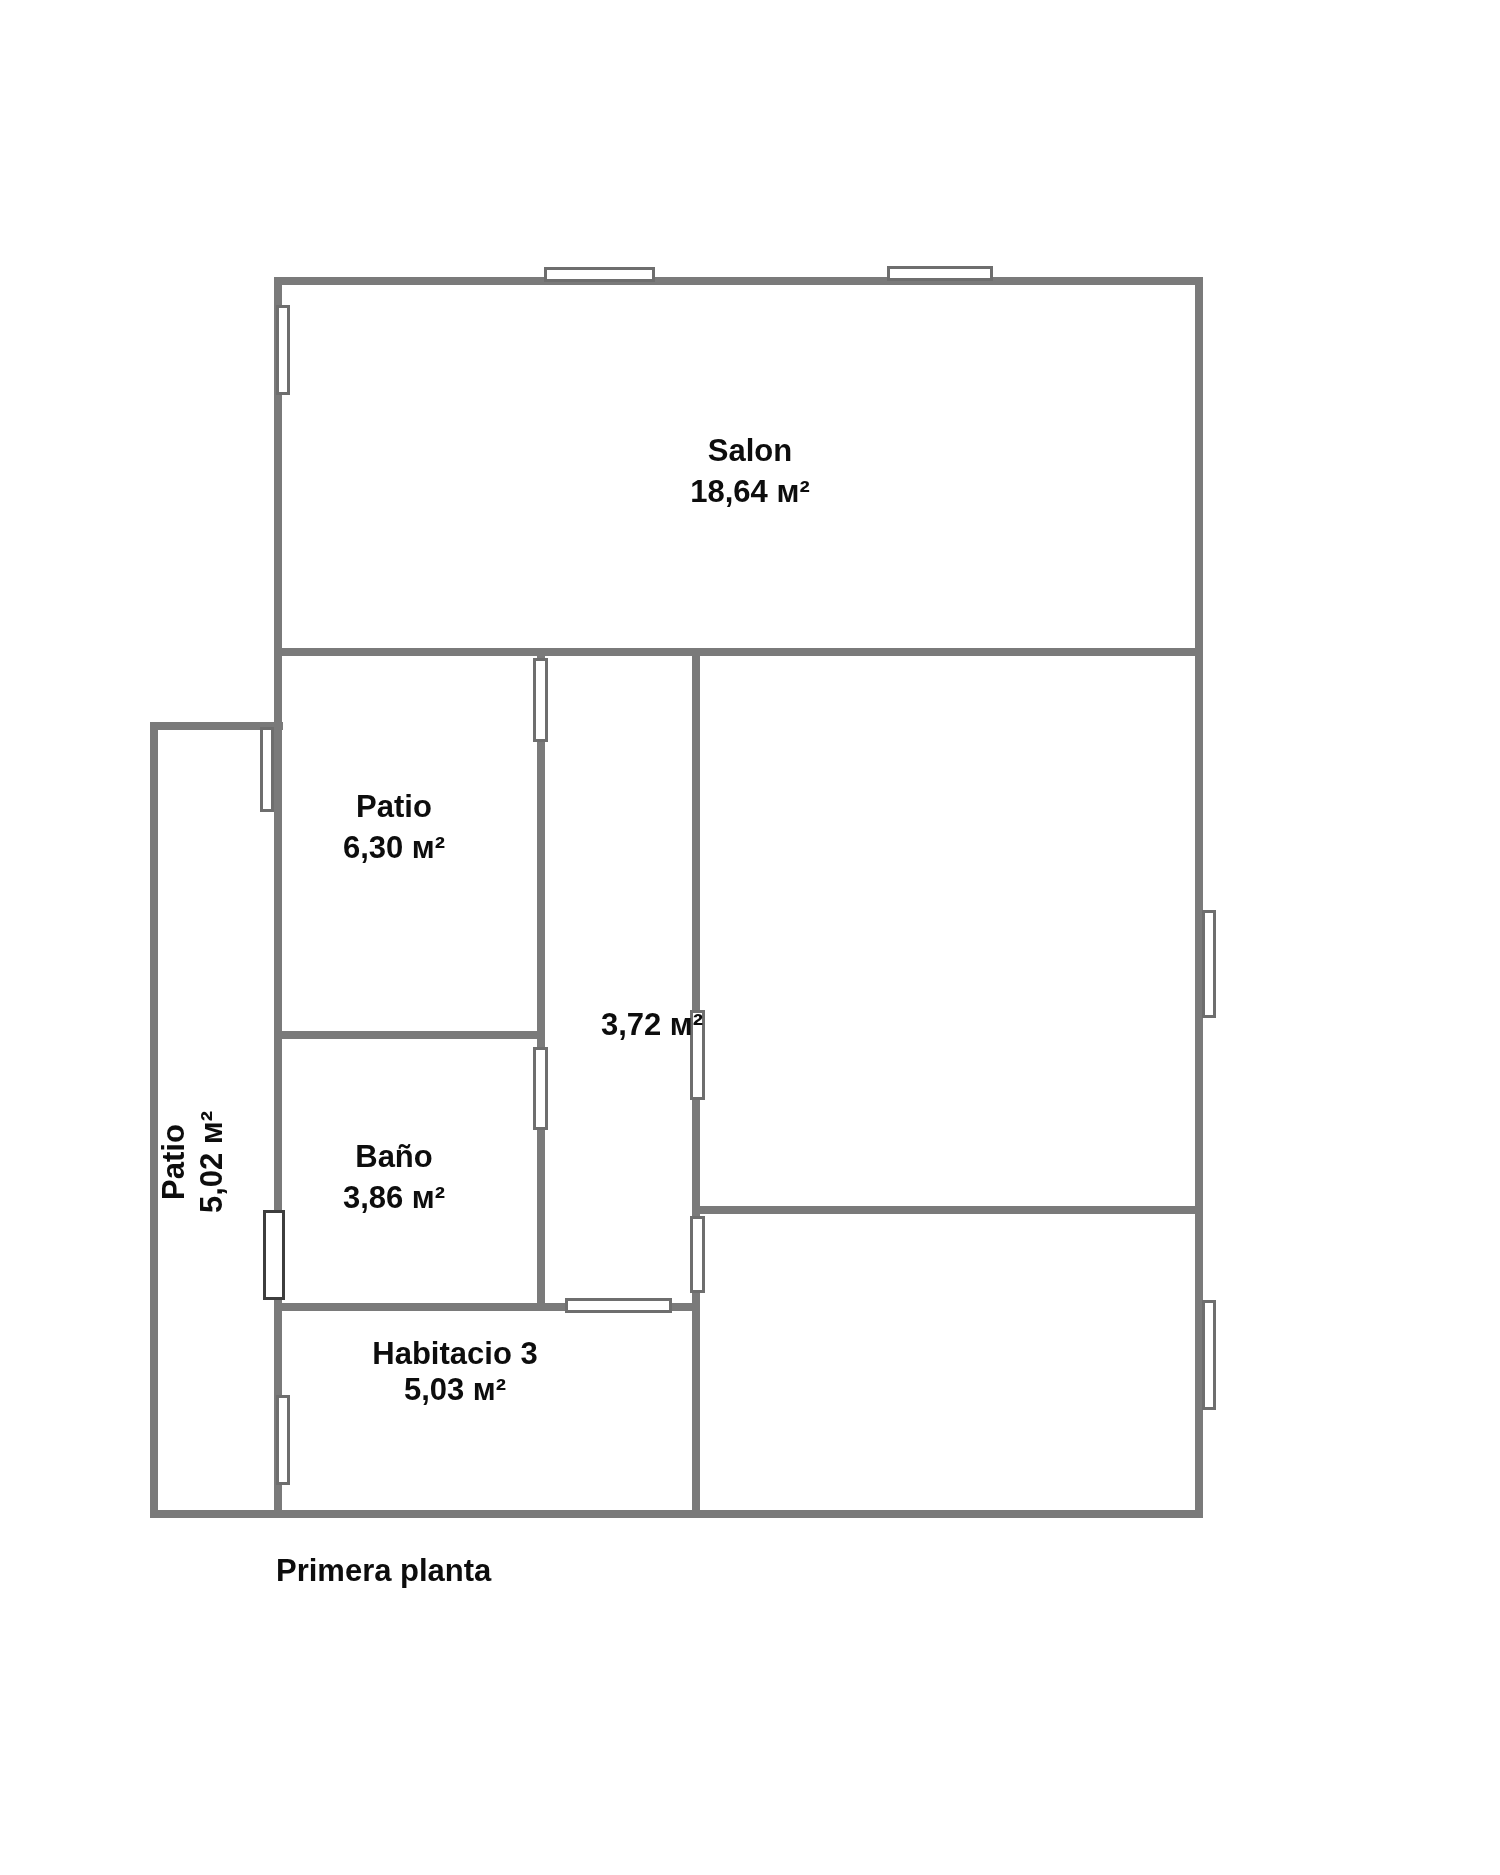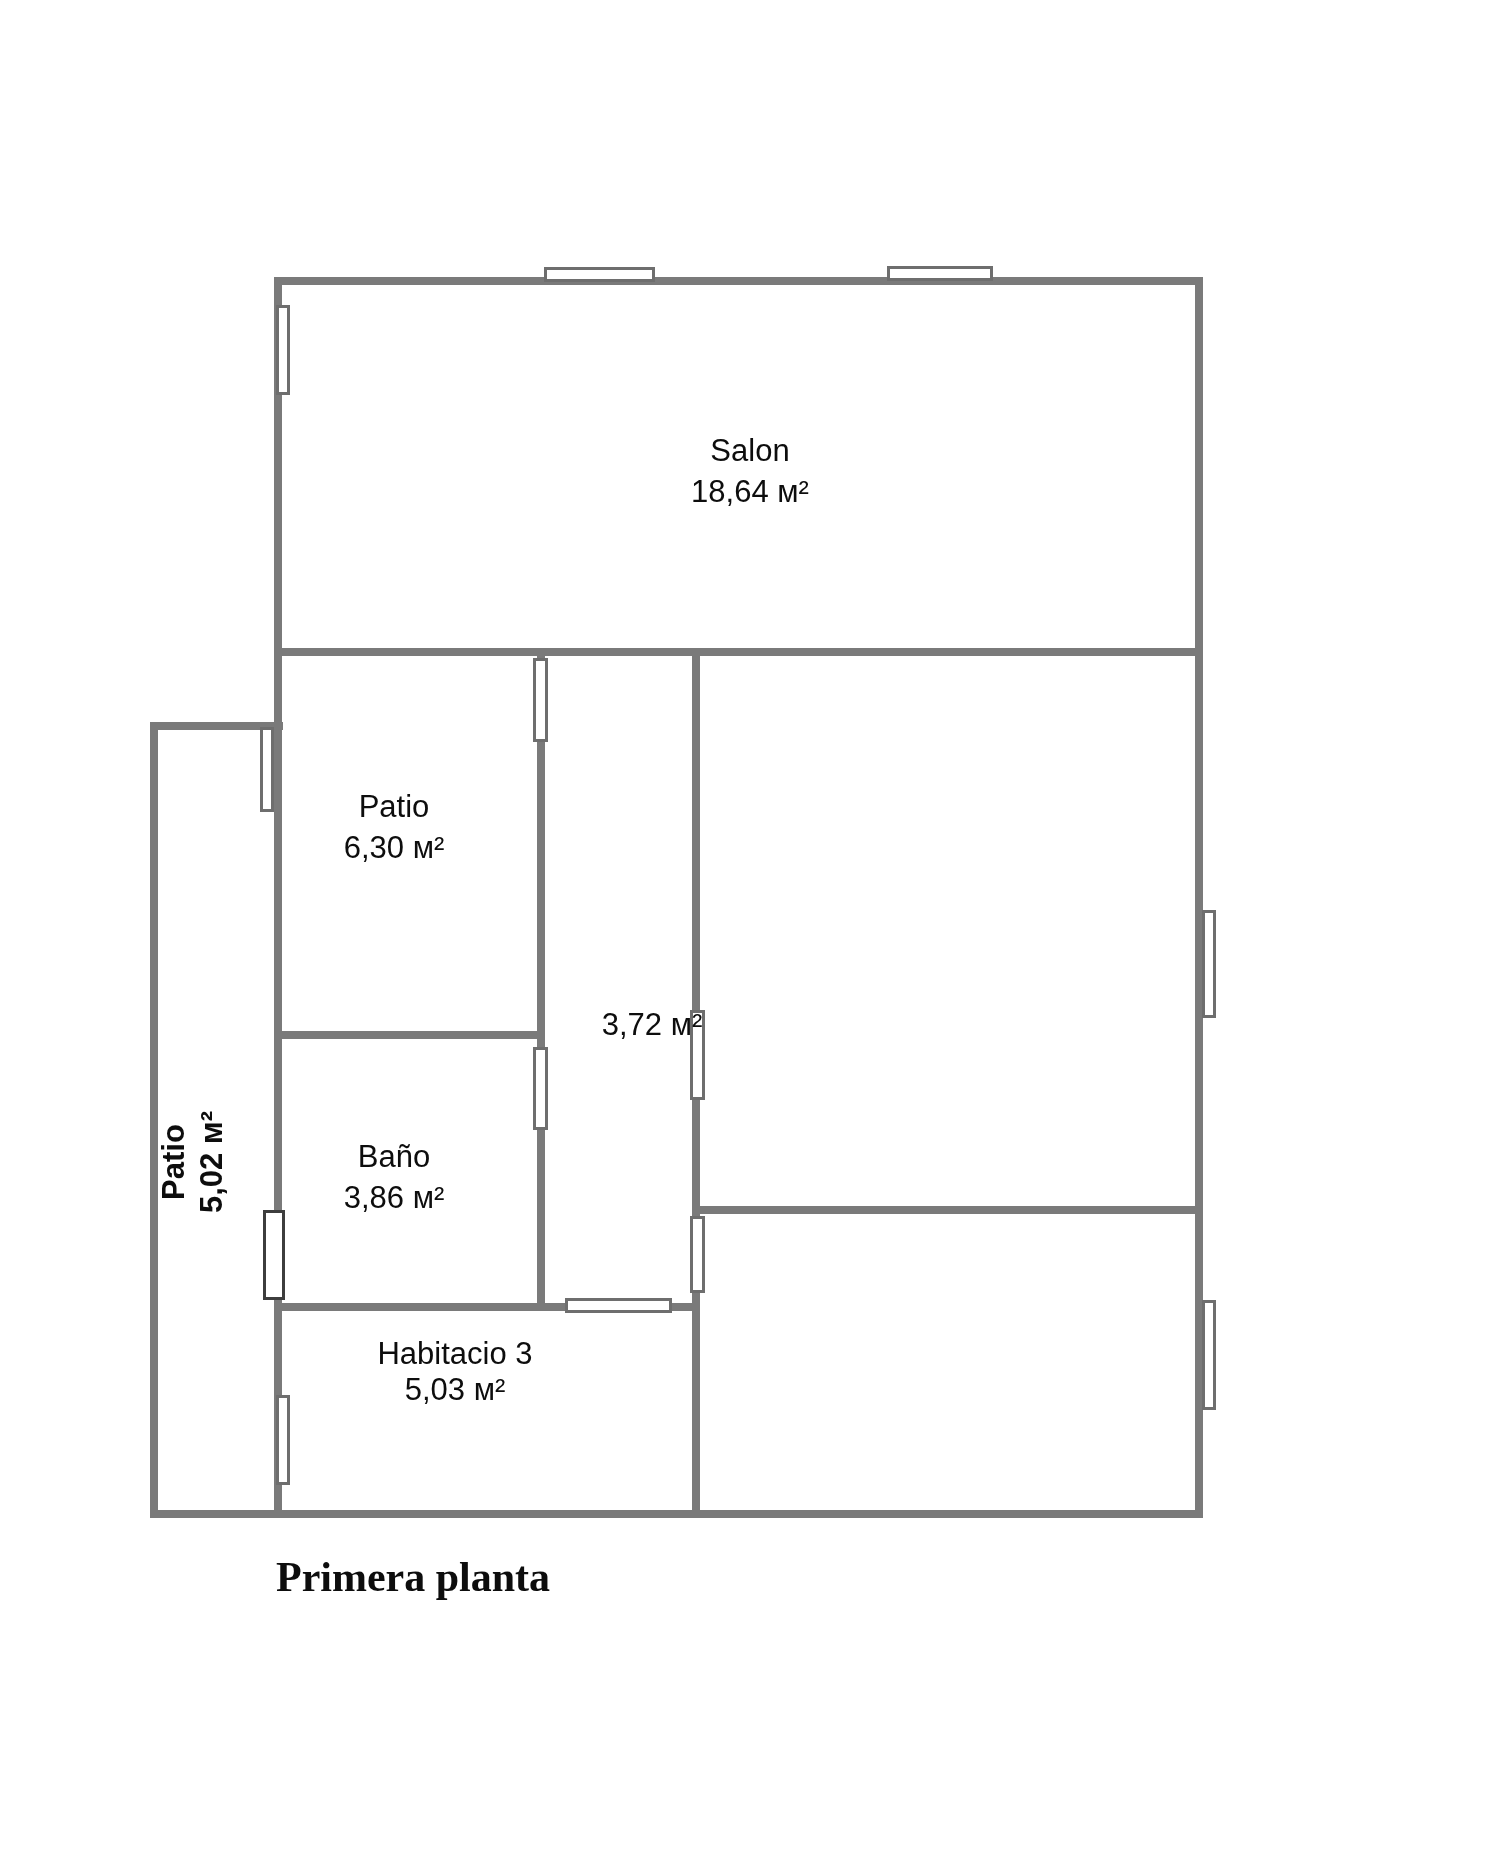--- a/index.html
+++ b/index.html
@@ -13,43 +13,42 @@
   body{font-family:"Liberation Sans", sans-serif;}
   #plan{position:relative;width:1500px;height:1875px;background:var(--bg);overflow:hidden;}
   .wall{position:absolute;background:var(--wall);}
   .win{position:absolute;background:var(--bg);border:3px solid var(--opening);box-sizing:border-box;}
   .door{position:absolute;background:var(--bg);border:3px solid var(--opening);box-sizing:border-box;}
   .door-dark{border-color:var(--door);}
   .room-label{
     position:absolute;
     transform:translateX(-50%);
     text-align:center;
-    font-weight:normal;
+    font-weight:bold;
     font-size:31px;
     line-height:41px;
     color:var(--text);
     white-space:nowrap;
   }
   .patio-label{
     position:absolute;
     transform:translate(-50%,-50%) rotate(-90deg);
     text-align:center;
     font-weight:bold;
     font-size:31px;
     line-height:38px;
     color:var(--text);
     white-space:nowrap;
   }
   .plan-title{
     position:absolute;
     font-weight:bold;
-    font-size:42px;
+    font-size:31px;
     color:var(--text);
     white-space:nowrap;
-    font-family:Liberation Serif, serif;
   }
 </style>
 </head>
 <body>
 
 <div id="plan">
 
   <div class="wall" style="left:274px;top:277px;width:929px;height:8px;"></div>
   <div class="wall" style="left:274px;top:277px;width:8px;height:1241px;"></div>
   <div class="wall" style="left:1195px;top:277px;width:8px;height:1241px;"></div>

